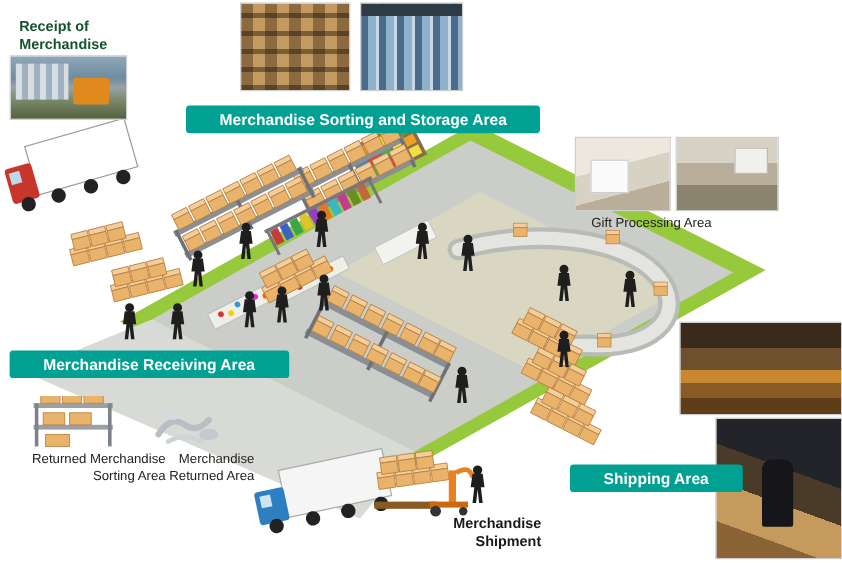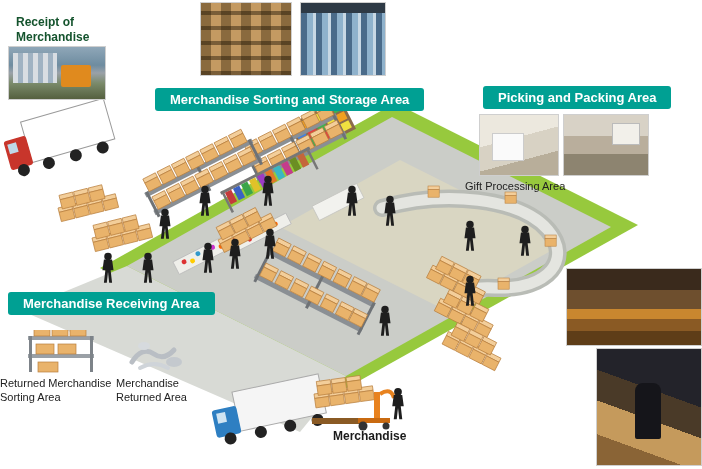--- a/index.html
+++ b/index.html
@@ -5,22 +5,22 @@
   :root{
     --accent:#00A093; --grass:#97C93D; --floor:#CBCDC8; --apron:#D8DAD5;
     --floor_beige:#D9D6C2; --box_front:#E9B36B; --box_top:#F3CE9A; --box_edge:#B97F3E;
     --silhouette:#1E1E1E; --shelf_gray:#8A8F94; --conveyor_outer:#B9BCB6; --conveyor_inner:#E4E5E0;
   }
   html,body{margin:0;padding:0;background:#fff;}
   .stage{position:relative;width:702px;height:469px;background:#fff;overflow:hidden;
          font-family:"Liberation Sans",sans-serif;}
   .scene{position:absolute;left:0;top:0;z-index:1;}
   .badge{position:absolute;z-index:4;background:var(--accent);color:#fff;font-weight:bold;
-         font-size:13px;line-height:1;padding:5px 15px;border-radius:3px;white-space:nowrap;}
-  .caption{position:absolute;z-index:4;color:#222;font-size:11px;line-height:1.25;text-align:left;}
+         font-size:13px;line-height:1;padding:5px 28px;border-radius:3px;white-space:nowrap;}
+  .caption{position:absolute;z-index:4;color:#222;font-size:11px;line-height:1.25;text-align:right;}
   .caption .ln{display:block;}
   .cap-bold{font-weight:bold;font-size:12px;color:#1a1a1a;}
   .cap-left{text-align:left;font-weight:bold;font-size:12px;color:#14532d;}
   .photo{position:absolute;z-index:3;border:1px solid #cfcfcf;box-sizing:border-box;overflow:hidden;}
   .ph-receipt{left:8px;top:46px;width:98px;height:54px;
     background:linear-gradient(180deg,#8fa7b8 0%,#6e8ca0 35%,#9aa1a8 50%,#7a8a6a 70%,#55603f 100%);}
   .ph-receipt .forklift{position:absolute;left:52px;top:18px;width:30px;height:22px;background:#e08a1e;
     border-radius:2px;}
   .ph-receipt .container{position:absolute;left:4px;top:6px;width:44px;height:30px;background:
     repeating-linear-gradient(90deg,#d8dde2 0 5px,#9fb2c2 5px 10px);}
@@ -307,33 +307,34 @@
   <div class="mini-icon" style="left:126px;top:334px;">
     <svg width="64" height="40" viewBox="0 0 64 40">
       <path d="M6,28 q10,-16 22,-8 q10,7 20,-4" fill="none" stroke="#b9bec4" stroke-width="5" stroke-linecap="round"></path>
       <path d="M14,34 q14,-8 28,0" fill="none" stroke="#cfd4d9" stroke-width="4" stroke-linecap="round"></path>
       <ellipse cx="48" cy="28" rx="8" ry="5" fill="#c4c9ce"></ellipse>
       <ellipse cx="18" cy="12" rx="6" ry="4" fill="#d6dade"></ellipse>
     </svg>
   </div>
 
   <div class="badge" style="left:155px;top:88px;">Merchandise Sorting and Storage Area</div>
-  <div class="badge" style="left:483px;top:86px;">Picking and Packing Area</div>
   <div class="badge" style="left:8px;top:292px;">Merchandise Receiving Area</div>
+  <div class="badge" style="left:475px;top:387px;">Shipping Area</div>
 
   <div class="caption cap-left" style="left:16px;top:15px;width:110px;">
     <span class="ln">Receipt of</span>
     <span class="ln">Merchandise</span>
   </div>
   <div class="caption" style="left:465px;top:180px;width:128px;">Gift Processing Area</div>
-  <div class="caption" style="left:0px;top:377px;width:124px;">
+  <div class="caption" style="left:0px;top:377px;width:124px;padding-left:14px;">
     <span class="ln">Returned Merchandise</span>
     <span class="ln">Sorting Area</span>
   </div>
   <div class="caption" style="left:116px;top:377px;width:96px;">
     <span class="ln">Merchandise</span>
     <span class="ln">Returned Area</span>
   </div>
   <div class="caption cap-bold" style="left:333px;top:429px;width:118px;">
     <span class="ln">Merchandise</span>
+    <span class="ln">Shipment</span>
   </div>
 
 </div>
 
 </body></html>

